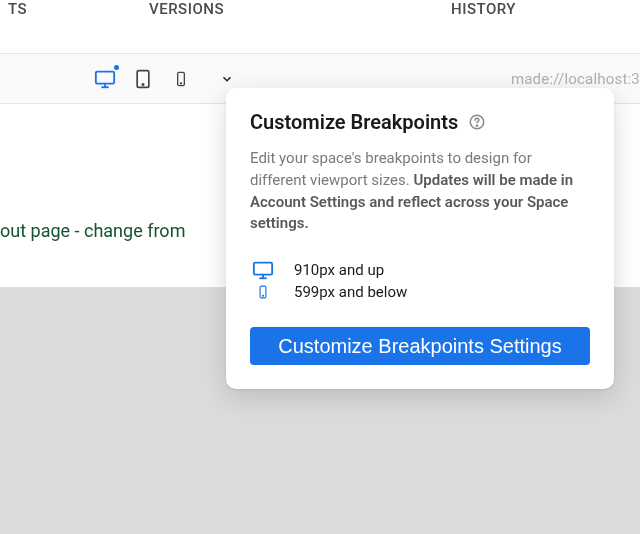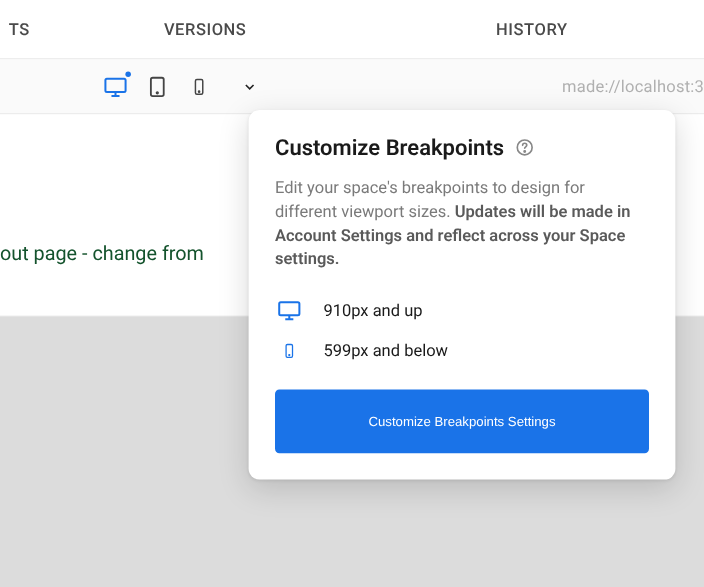--- a/index.html
+++ b/index.html
@@ -10,21 +10,20 @@
       overflow: hidden;
       background: #fff;
       position: relative;
     }
 
     
     .top-nav {
       display: flex;
       height: 54px;
       border-bottom: 1px solid #e5e5e5;
-      align-items: center;
       padding: 0 8px;
       color: #4a4a4a;
       font-size: 15px;
       letter-spacing: 0.5px;
       font-weight: 500;
     }
     .nav-tab {
       flex: 1;
       text-align: center;
       cursor: pointer;
@@ -100,21 +99,21 @@
     .gray-bg {
       position: absolute;
       top: 288px;
       left: 0; right: 0; bottom: 0;
       background: #dcdcdc;
     }
 
     
     .popover {
       position: absolute;
-      top: 100px;
+      top: 88px;
       left: 226px;
       width: 388px;
       background: #fff;
       border-radius: 10px;
       box-shadow: 0 8px 28px rgba(0,0,0,0.15), 0 1px 3px rgba(0,0,0,0.08);
       padding: 22px 24px 24px 24px;
       z-index: 10;
     }
     .popover-header {
       display: flex;
@@ -137,21 +136,21 @@
       color: #7a7a7a;
       margin-bottom: 24px;
     }
     .popover-desc strong {
       color: #5a5a5a;
       font-weight: 600;
     }
     .bp-list {
       display: flex;
       flex-direction: column;
-      gap: 15px;
+      gap: 0;
       margin-bottom: 24px;
     }
     .bp-row {
       display: flex;
       align-items: center;
       gap: 18px;
       font-size: 15px;
       color: #1a1a1a;
     }
     .bp-row .device-ico {
@@ -159,22 +158,22 @@
       display: flex;
       justify-content: center;
     }
     .bp-range .dash { color: #888; margin: 0 6px; }
     .cta-btn {
       width: 100%;
       background: #1a73e8;
       color: #fff;
       border: none;
       border-radius: 4px;
-      height: 58px;
-      font-size: 12px;
+      height: 38px;
+      font-size: 20px;
       cursor: pointer;
     }
   </style>
 </head>
 <body>
 
 <div class="top-nav">
   <div class="nav-tab cut-left">TS</div>
   <div class="nav-tab">VERSIONS</div>
   <div class="nav-tab">HISTORY</div>

